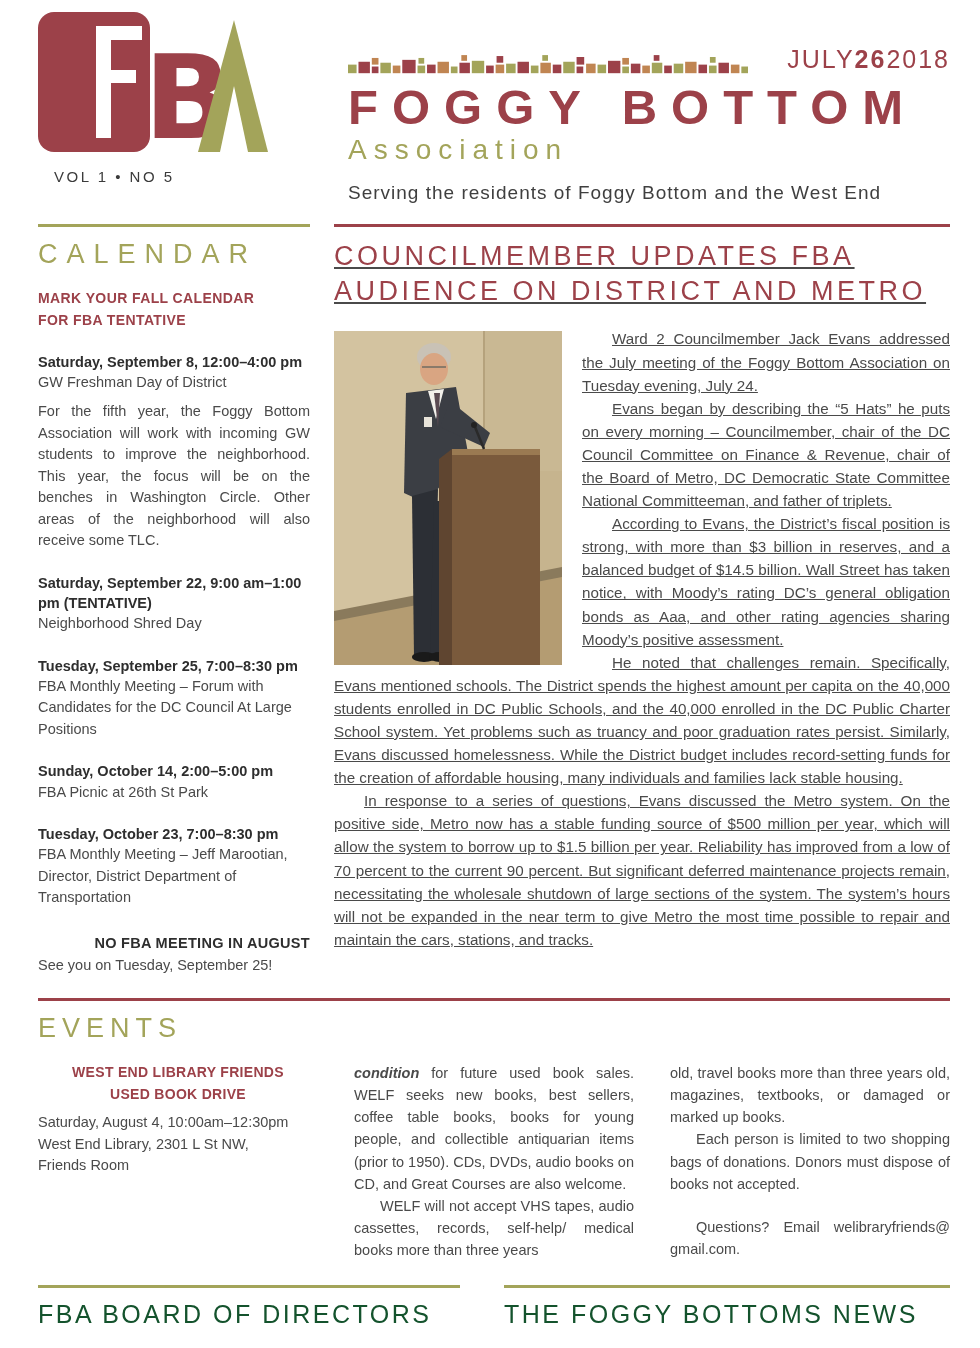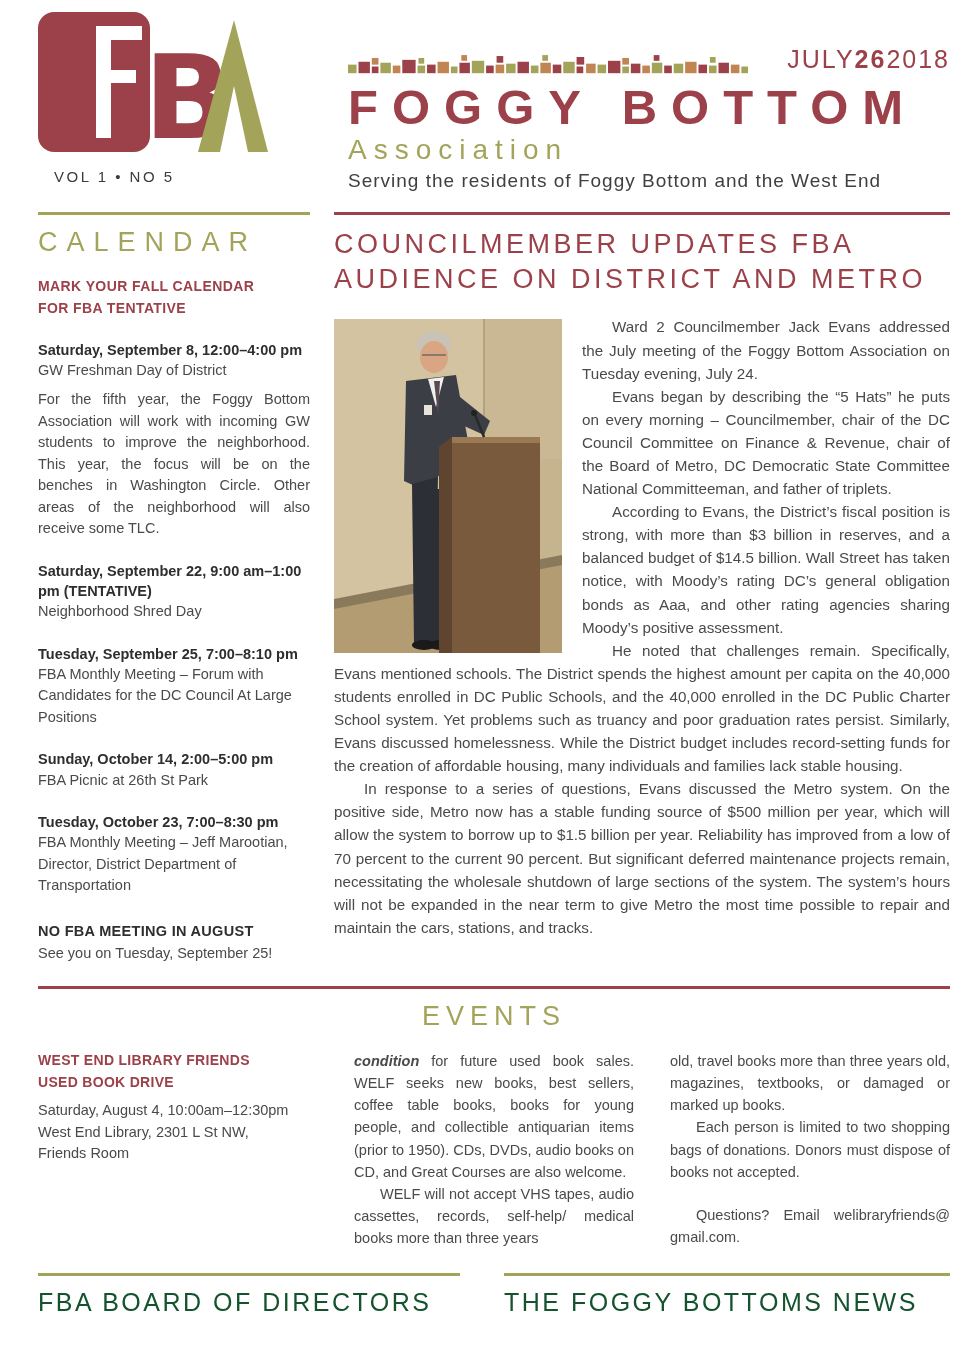--- a/index.html
+++ b/index.html
@@ -18,54 +18,54 @@
   .logo-svg { display:block; }
   .vol-line { font-size:15px; letter-spacing:2.5px; color:#3b3b3b; margin-top:6px; padding-left:16px; }
 
   .header-right { flex:1; margin-left:62px; }
   .header-toprow { display:flex; justify-content:space-between; align-items:flex-end; margin-top:28px; }
   .skyline { flex:0 0 auto; }
   .issue-date { font-size:25px; color:#9c4149; letter-spacing:2px; white-space:nowrap; }
   .issue-date b { font-weight:700; }
   .nl-title { font-size:49px; font-weight:600; color:#9c4149; letter-spacing:14px; white-space:nowrap; margin-top:8px; line-height:1.05; }
   .nl-subtitle { font-size:28px; font-weight:400; color:#a3a45a; letter-spacing:7px; white-space:nowrap; margin-top:2px; line-height:1.1; }
-  .nl-tagline { font-size:19px; color:#3f3f3f; letter-spacing:1px; margin-top:4px; white-space:nowrap; }
+  .nl-tagline { font-size:19px; color:#3f3f3f; letter-spacing:1px; margin-top:16px; white-space:nowrap; }
 
   
   .main { display:flex; padding:0 30px 0 38px; gap:24px; margin-top:6px; }
   .col-left { flex:0 0 272px; width:272px; }
-  .col-right { flex:1; min-width:0; }
+  .col-right { flex:1; min-width:0;text-decoration:underline; }
 
   .rule-olive { height:3px; background:#a3a45a; margin:14px 0 12px; }
   .rule-maroon { height:3px; background:#9c4149; margin:14px 0 12px; }
 
   h2.sec-olive { font-size:27px; font-weight:400; color:#a3a45a; letter-spacing:9px; margin:0 0 18px; white-space:nowrap; }
   h2.sec-olive-tight { font-size:25px; font-weight:400; color:#14532d; letter-spacing:2.5px; margin:0 0 16px; white-space:nowrap; }
   h2.article-head { font-size:27px; font-weight:400; color:#9c4149; letter-spacing:3.5px; line-height:1.3; margin:0 0 18px; }
   h2.article-head div { white-space:nowrap; }
 
   .cal-intro { color:#9c4149; font-weight:700; font-size:14px; letter-spacing:0.4px; line-height:1.55; margin-bottom:20px; max-width:240px; }
   .cal-item { margin-bottom:21px; }
   .cal-date { font-weight:700; color:#2e2e2e; font-size:14.5px; line-height:1.4; }
   .cal-title { font-size:14.5px; color:#4a4a4a; line-height:1.48; }
   .cal-body { font-size:14.5px; color:#4a4a4a; line-height:1.48; text-align:justify; margin-top:8px; }
   .cal-body:empty { display:none; }
-  .cal-note-title { font-weight:700; color:#2e2e2e; font-size:14.5px; margin-top:26px; letter-spacing:0.3px; }
+  .cal-note-title { font-weight:700; color:#2e2e2e; font-size:14.5px; margin-top:26px; letter-spacing:0.3px;text-align:right; }
   .cal-note-body { font-size:14.5px; line-height:1.5; margin-top:4px; }
 
   
   figure.photo { float:left; width:228px; height:334px; margin:4px 20px 8px 0; padding:0; }
   article p { font-size:15.2px; line-height:1.52; text-align:justify; text-indent:30px; margin:0; color:#4a4a4a; }
 
   
   .events { padding:0 30px 0 38px; clear:both; }
   .events .rule-maroon { margin-top:22px; }
   .events-cols { display:flex; gap:36px; margin-top:4px; }
   .ev-col { flex:1; min-width:0; font-size:14.5px; line-height:1.52; color:#4a4a4a; }
-  .ev-head { color:#9c4149; font-weight:700; font-size:14px; letter-spacing:0.3px; line-height:1.55; margin-bottom:6px; }
+  .ev-head { color:#9c4149; font-weight:700; font-size:14px; letter-spacing:0.3px; line-height:1.55; margin-bottom:6px;text-align:center; }
   .ev-line { line-height:1.5; }
   .ev-p { text-align:justify; margin:0; }
   .ev-p.indent { text-indent:26px; }
   .ev-gap { height:21px; }
   .ev-col i { font-style:italic; font-weight:bold; font-weight:600; }
 
   
   .bottom { display:flex; gap:44px; padding:2px 30px 30px 38px; margin-top:8px; }
   .bottom-left { flex:0 0 422px; width:422px; }
   .bottom-right { flex:1; min-width:0; }
@@ -156,21 +156,21 @@
         <div class="cal-date">Saturday, September 8, 12:00–4:00 pm</div>
         <div class="cal-title">GW Freshman Day of District</div>
         <div class="cal-body">For the fifth year, the Foggy Bottom Association will work with incoming GW students to improve the neighborhood. This year, the focus will be on the benches in Washington Circle. Other areas of the neighborhood will also receive some TLC.</div>
       </div>
       <div class="cal-item">
         <div class="cal-date">Saturday, September 22, 9:00 am–1:00 pm (TENTATIVE)</div>
         <div class="cal-title">Neighborhood Shred Day</div>
 
       </div>
       <div class="cal-item">
-        <div class="cal-date">Tuesday, September 25, 7:00–8:10 pm</div>
+        <div class="cal-date">Tuesday, September 25, 7:00–8:30 pm</div>
         <div class="cal-title">FBA Monthly Meeting – Forum with Candidates for the DC Council At Large Positions</div>
 
       </div>
       <div class="cal-item">
         <div class="cal-date">Sunday, October 14, 2:00–5:00 pm</div>
         <div class="cal-title">FBA Picnic at 26th St Park</div>
 
       </div>
       <div class="cal-item">
         <div class="cal-date">Tuesday, October 23, 7:00–8:30 pm</div>
@@ -222,21 +222,21 @@
         <p>Evans began by describing the “5 Hats” he puts on every morning – Councilmember, chair of the DC Council Committee on Finance &amp; Revenue, chair of the Board of Metro, DC Democratic State Committee National Committeeman, and father of triplets.</p>
         <p>According to Evans, the District’s fiscal position is strong, with more than $3 billion in reserves, and a balanced budget of $14.5 billion. Wall Street has taken notice, with Moody’s rating DC’s general obligation bonds as Aaa, and other rating agencies sharing Moody’s positive assessment.</p>
         <p>He noted that challenges remain. Specifically, Evans mentioned schools. The District spends the highest amount per capita on the 40,000 students enrolled in DC Public Schools, and the 40,000 enrolled in the DC Public Charter School system. Yet problems such as truancy and poor graduation rates persist. Similarly, Evans discussed homelessness. While the District budget includes record-setting funds for the creation of affordable housing, many individuals and families lack stable housing.</p>
         <p>In response to a series of questions, Evans discussed the Metro system. On the positive side, Metro now has a stable funding source of $500 million per year, which will allow the system to borrow up to $1.5 billion per year. Reliability has improved from a low of 70 percent to the current 90 percent. But significant deferred maintenance projects remain, necessitating the wholesale shutdown of large sections of the system. The system’s hours will not be expanded in the near term to give Metro the most time possible to repair and maintain the cars, stations, and tracks.</p>
       </article>
     </div>
   </div>
 
   <div class="events">
     <div class="rule-maroon"></div>
-    <h2 class="sec-olive" style="letter-spacing:6px;text-align:center;">EVENTS</h2>
+    <h2 class="sec-olive" style="letter-spacing:6px;">EVENTS</h2>
     <div class="events-cols">
       <div class="ev-col">
         <div class="ev-head">
           <div>WEST END LIBRARY FRIENDS</div>
           <div>USED BOOK DRIVE</div>
         </div>
         <div class="ev-line">Saturday, August 4, 10:00am–12:30pm</div>
         <div class="ev-line">West End Library, 2301 L St NW,</div>
         <div class="ev-line">Friends Room</div>
         <div class="ev-gap"></div>

